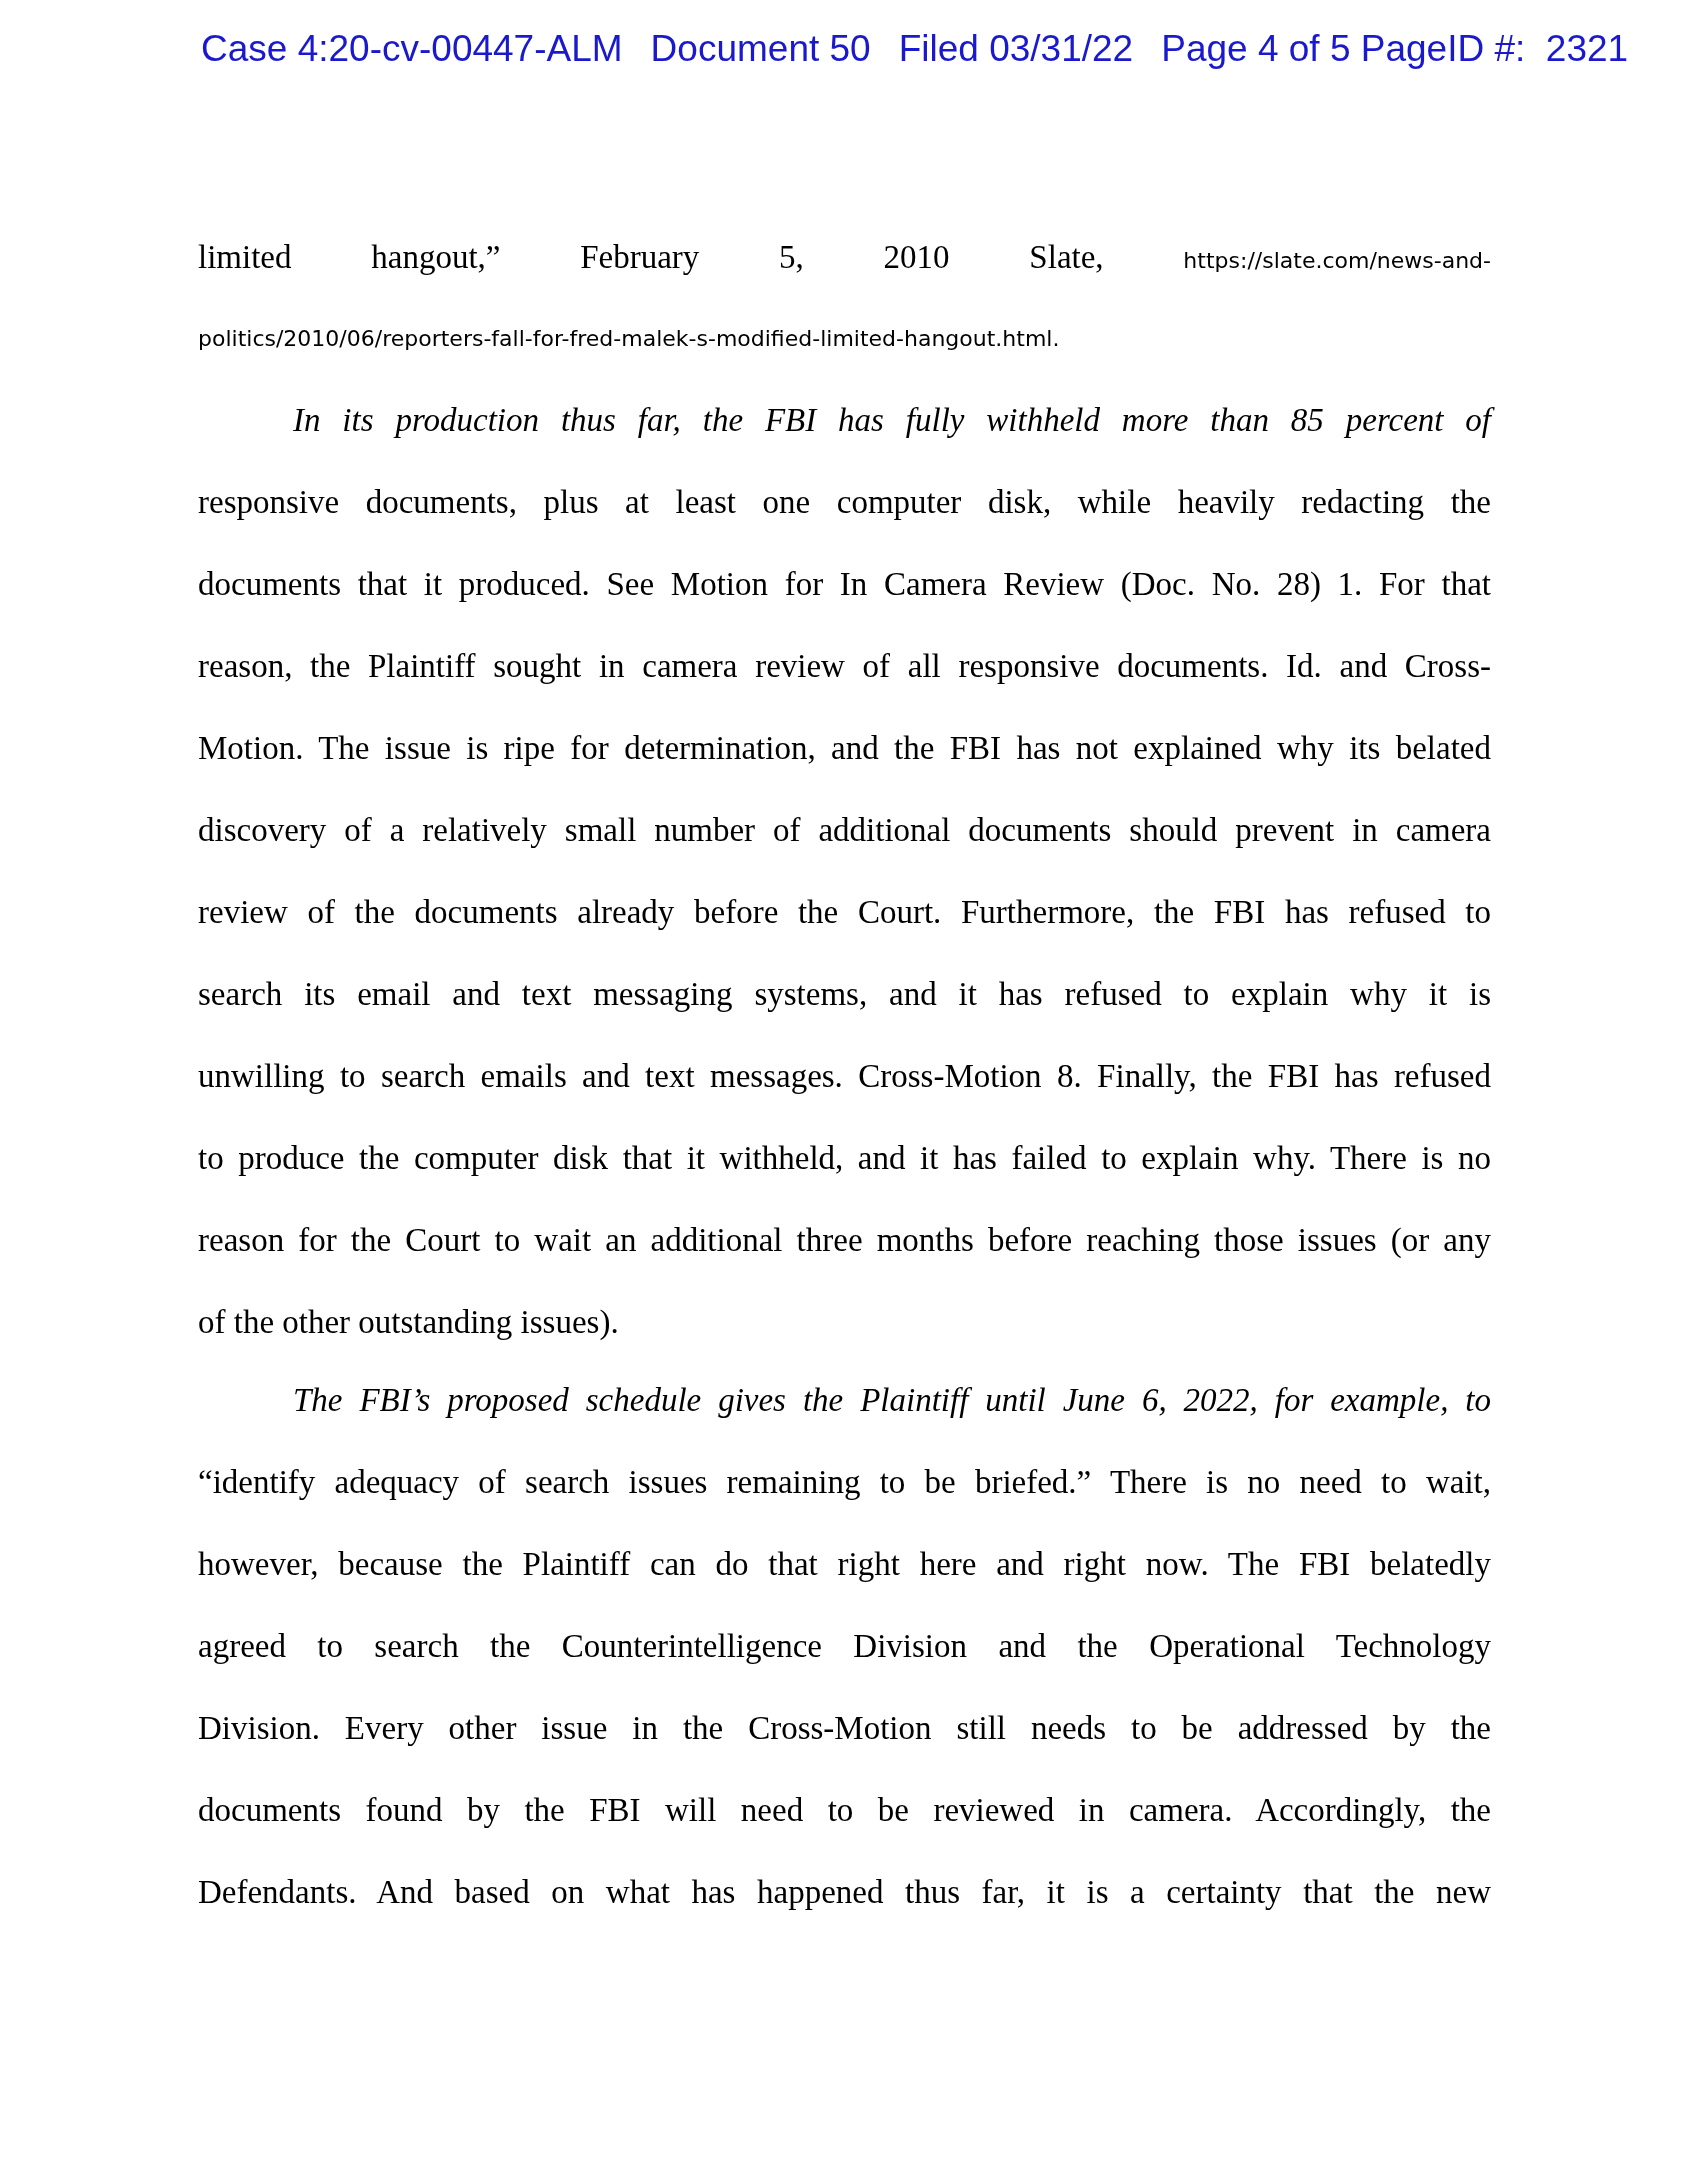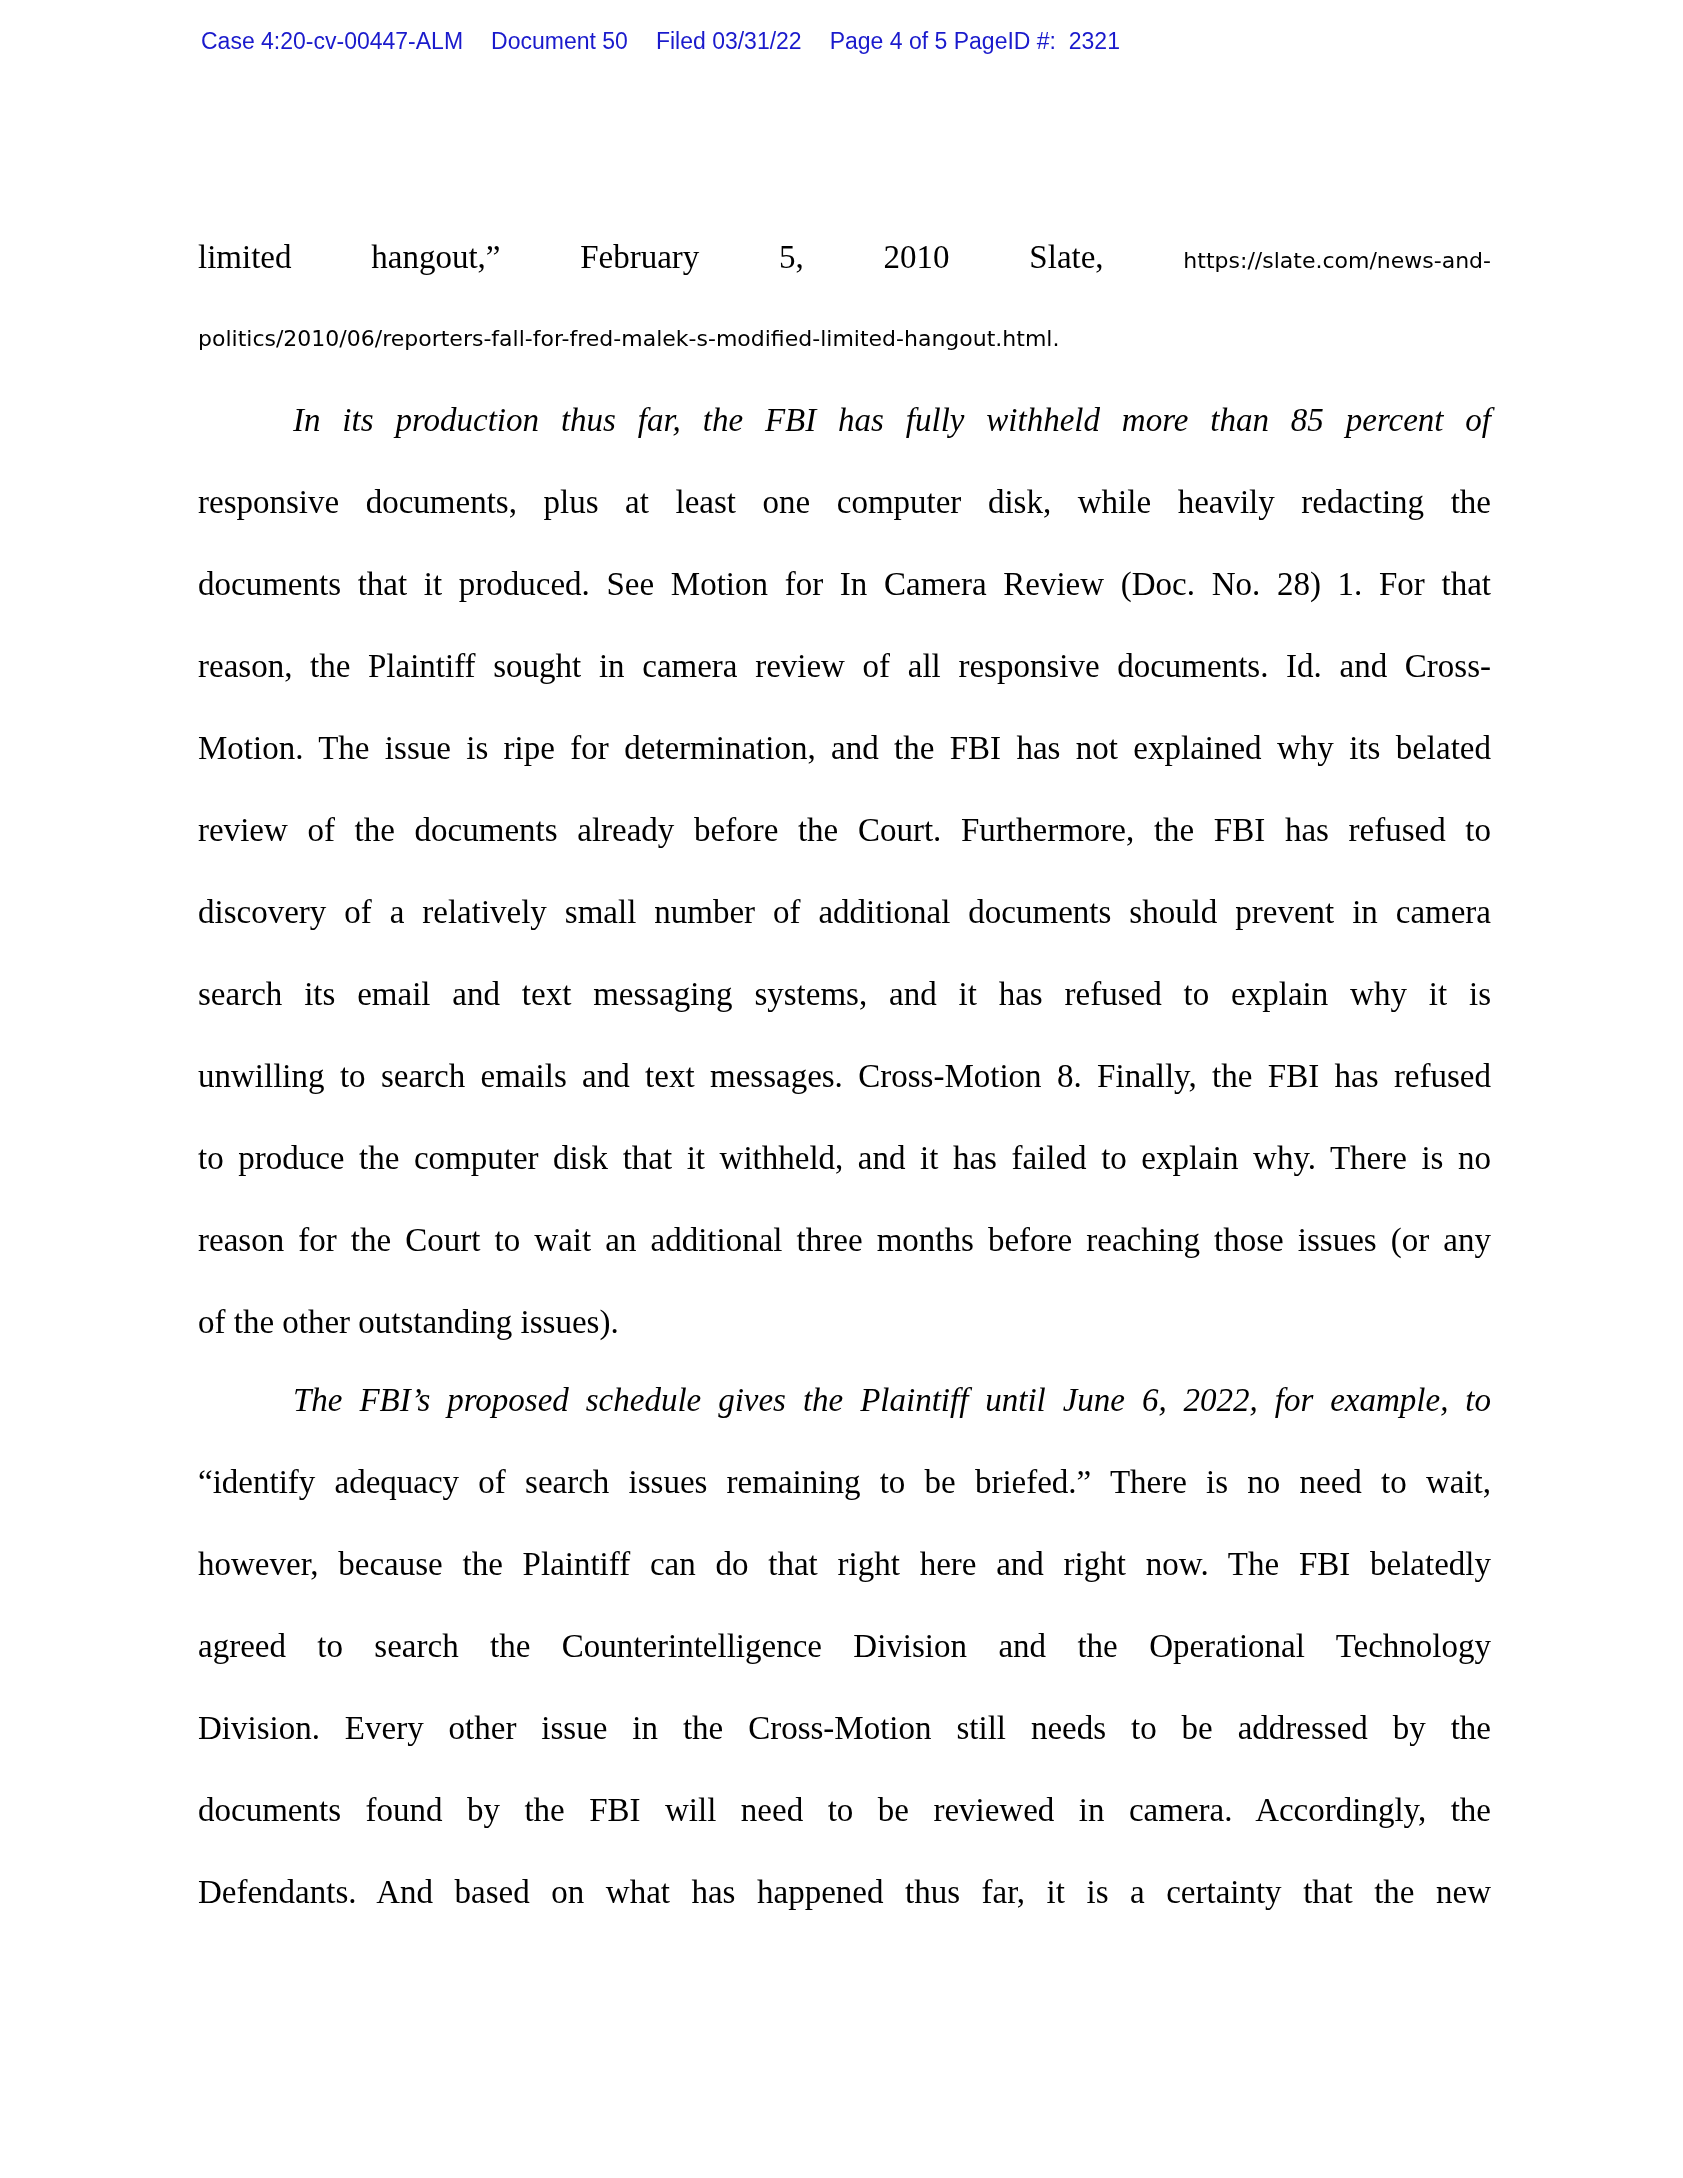--- a/index.html
+++ b/index.html
@@ -1,21 +1,21 @@
 <!DOCTYPE html>
 <html><head>
 <meta charset="utf-8">
 <style>
   html, body { margin: 0; padding: 0; background: #ffffff; }
   body { width: 1683px; height: 2178px; position: relative; overflow: hidden; }
   .page { position: absolute; left: 0; top: 0; width: 1683px; height: 2178px; background: #fff; }
   .ecf-header {
     position: absolute; left: 201px; top: 28px;
     font-family: "Liberation Sans", sans-serif;
-    font-size: 23px; color: #1a1acc; white-space: pre; letter-spacing: 0px; text-align: right;
+    font-size: 37px; color: #1a1acc; white-space: pre; letter-spacing: 0px; text-align: right;
   }
   .ecf-header span { margin-right: 28px; }
   .body-text {
     position: absolute; left: 198px; width: 1293px;
     font-family: "Liberation Serif", serif;
     font-size: 33px; color: #000; line-height: 82px;
     text-align: justify;
   }
   .line { display: block; height: 82px; text-align: justify; text-align-last: justify; white-space: nowrap; overflow: visible; }
   .line.last { text-align-last: left; }
@@ -47,22 +47,22 @@
     </span>
     <span class="line last url">politics/2010/06/reporters-fall-for-fred-malek-s-modified-limited-hangout.html.</span>
   </div>
 
   <div class="body-text" style="top: 379px;">
     <span class="line indent">In its production thus far, the FBI has fully withheld more than 85 percent of</span>
     <span class="line">responsive documents, plus at least one computer disk, while heavily redacting the</span>
     <span class="line">documents that it produced. See Motion for In Camera Review (Doc. No. 28) 1. For that</span>
     <span class="line">reason, the Plaintiff sought in camera review of all responsive documents. Id. and Cross-</span>
     <span class="line">Motion. The issue is ripe for determination, and the FBI has not explained why its belated</span>
+    <span class="line">discovery of a relatively small number of additional documents should prevent in camera</span>
     <span class="line">review of the documents already before the Court. Furthermore, the FBI has refused to</span>
-    <span class="line">discovery of a relatively small number of additional documents should prevent in camera</span>
     <span class="line">search its email and text messaging systems, and it has refused to explain why it is</span>
     <span class="line">unwilling to search emails and text messages. Cross-Motion 8. Finally, the FBI has refused</span>
     <span class="line">to produce the computer disk that it withheld, and it has failed to explain why. There is no</span>
     <span class="line">reason for the Court to wait an additional three months before reaching those issues (or any</span>
     <span class="line last">of the other outstanding issues).</span>
   </div>
 
   <div class="body-text" style="top: 1359px;">
     <span class="line indent">The FBI’s proposed schedule gives the Plaintiff until June 6, 2022, for example, to</span>
     <span class="line">“identify adequacy of search issues remaining to be briefed.” There is no need to wait,</span>

